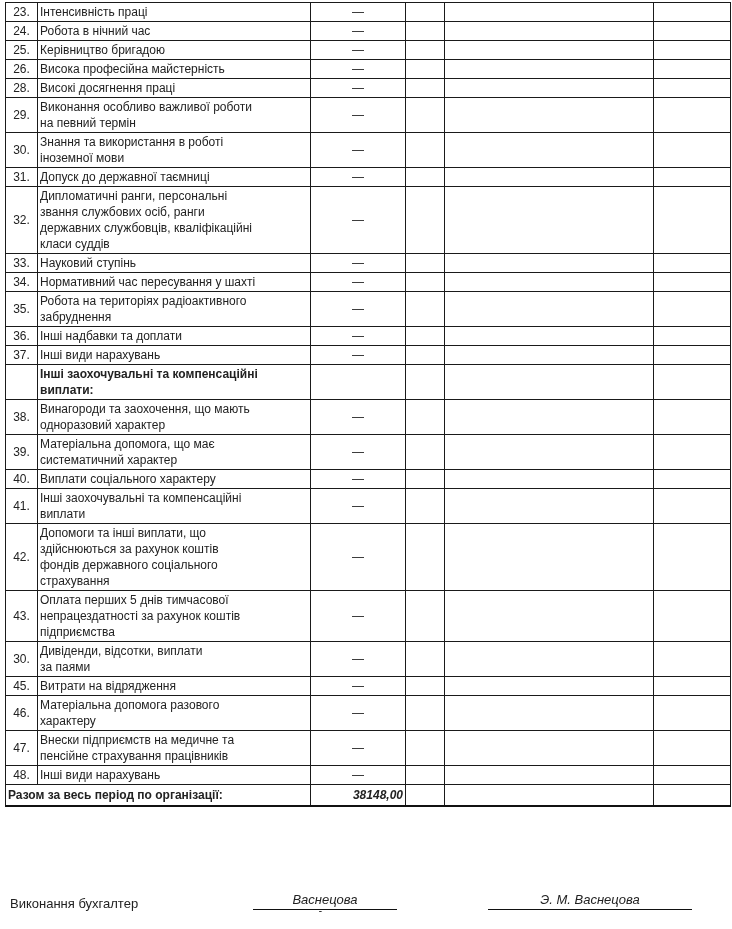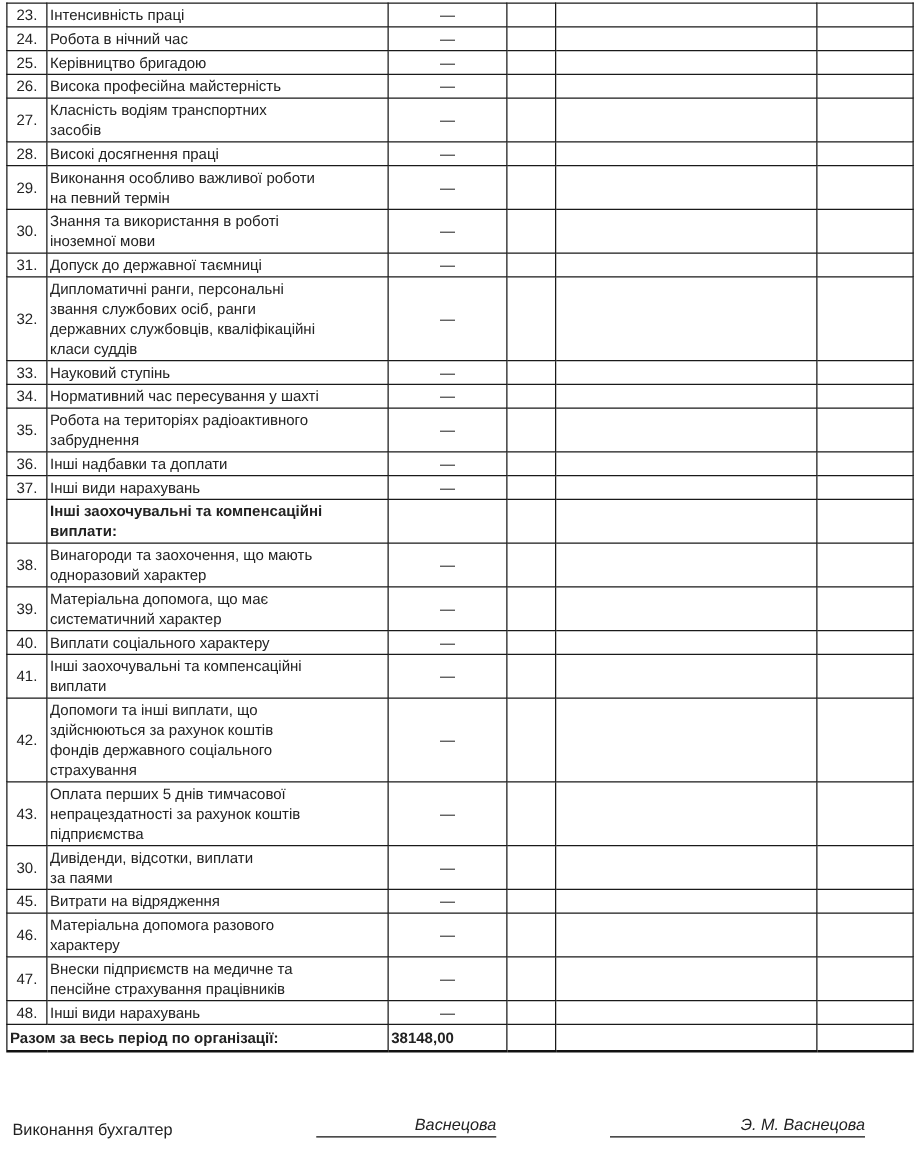--- a/index.html
+++ b/index.html
@@ -50,36 +50,37 @@
   }
   tr.total-row td {
     font-weight: bold;
     border-bottom: 2.5px solid #111111;
     padding-top: 2px;
     padding-bottom: 2px;
   }
   td.total-label {
   }
   td.total-value {
-    text-align: left;
+    text-align: right;
+    font-style: italic;
   }
   .footer-left {
     position: absolute;
     left: 10px;
     top: 896px;
     font-size: 13px;
   }
   .sig-block {
     position: absolute;
     top: 892px;
   }
   .sig-block.sig1 { left: 253px; width: 144px; }
   .sig-block.sig2 { left: 488px; width: 204px; }
   .sig-name {
-    text-align: right;
+    text-align: center;
     font-style: italic;
     font-size: 13px;
     line-height: 16px;
     border-bottom: 1.5px solid #111111;
     padding-bottom: 1px;
   }
   .sig-caption {
     text-align: center;
     font-style: italic;
     font-size: 12px;
@@ -128,29 +129,20 @@
         </tr>
       <tr>
           <td class="c-num">26.</td>
           <td class="c-desc">Висока професійна майстерність</td>
           <td class="c-val">—</td>
           <td class="c-e"></td>
           <td class="c-e"></td>
           <td class="c-e"></td>
         </tr>
       <tr>
-          <td class="c-num">27.</td>
-          <td class="c-desc">Класність водіям транспортних
-засобів</td>
-          <td class="c-val">—</td>
-          <td class="c-e"></td>
-          <td class="c-e"></td>
-          <td class="c-e"></td>
-        </tr>
-      <tr>
           <td class="c-num">28.</td>
           <td class="c-desc">Високі досягнення праці</td>
           <td class="c-val">—</td>
           <td class="c-e"></td>
           <td class="c-e"></td>
           <td class="c-e"></td>
         </tr>
       <tr>
           <td class="c-num">29.</td>
           <td class="c-desc">Виконання особливо важливої роботи

